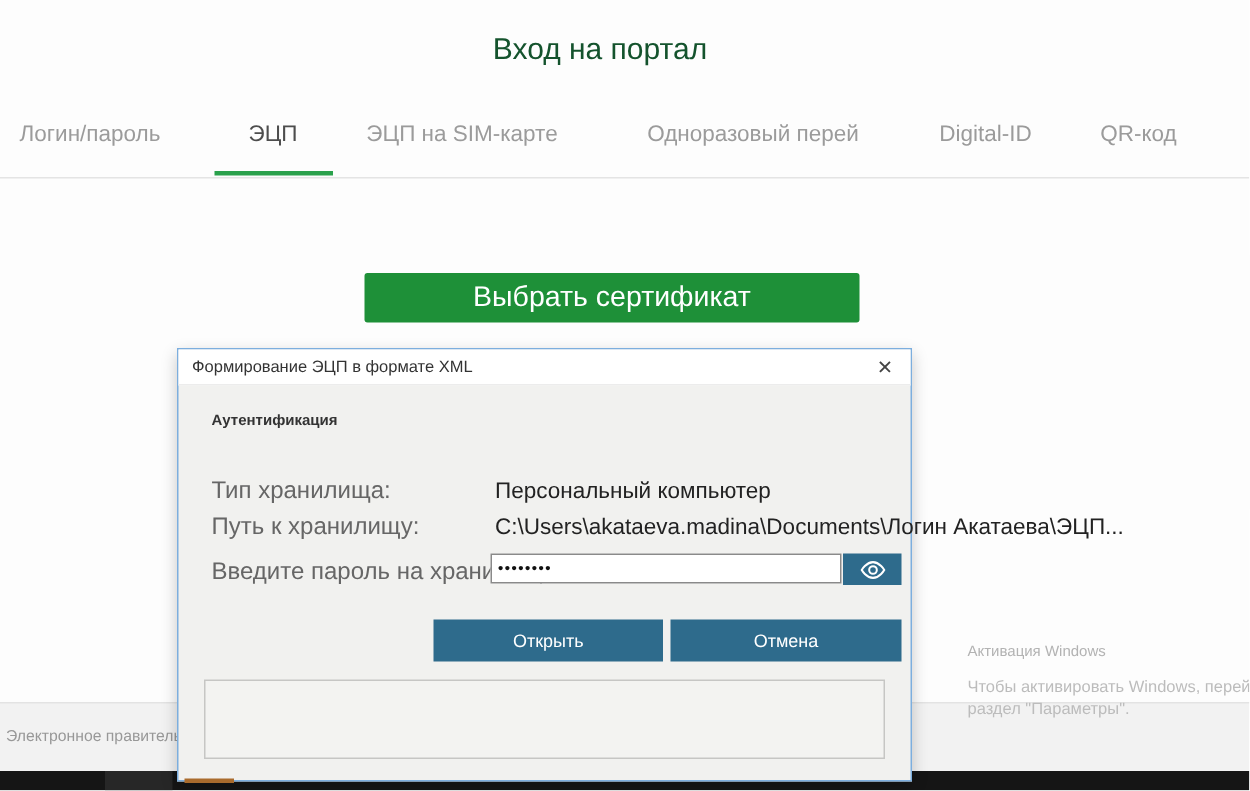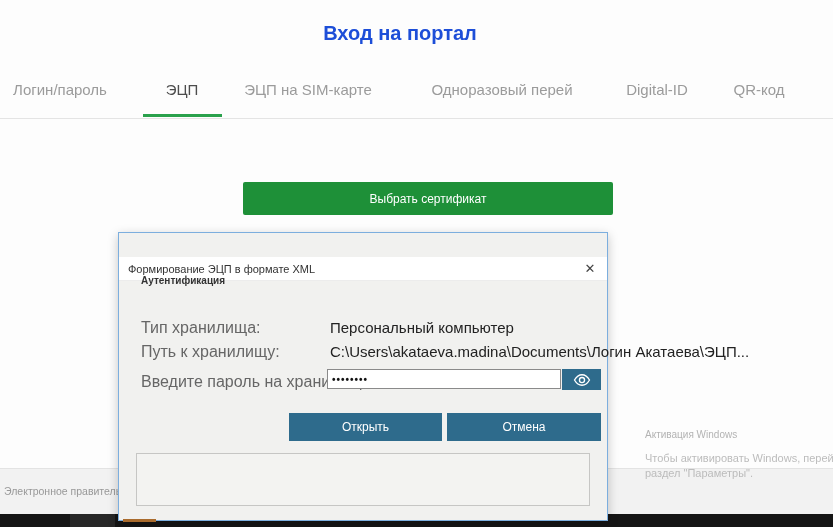--- a/index.html
+++ b/index.html
@@ -1,33 +1,33 @@
 <!DOCTYPE html>
 <html style="--green: #1e9038; --tab-green: #2aa14c; --teal: #2e6b8c; --dialog-border: #7caede; --taskbar: #151515; --orange: #a96b2d;"><head>
 <meta charset="utf-8">
 <style>
   html,body{margin:0;padding:0;}
   body{font-family:"Liberation Sans", sans-serif;}
   #screen{position:relative;width:833px;height:527px;background:#fdfdfd;overflow:hidden;}
 
   
   .page-title{position:absolute;left:0;top:22px;width:800px;text-align:center;
-    font-size:20px;font-weight:bold;color:#1d4ed8;}
+    font-size:20px;font-weight:normal;color:#14532d;}
 
   
   .tab{position:absolute;top:81px;transform:translateX(-50%);font-size:15px;
     color:#9b9b9b;white-space:nowrap;cursor:pointer;}
   .tab.active{color:#4d4d4d;}
   .tab-underline{position:absolute;left:143px;top:114px;width:79px;height:3px;
     background:var(--tab-green,#2aa14c);}
   .tabs-divider{position:absolute;left:0;top:118px;width:833px;height:1px;background:#e4e4e4;}
 
   
-  .select-cert-btn{position:absolute;left:243px;top:182px;width:370px;height:33px;
-    background:var(--green,#1e9038);color:#fff;font-size:12px;border:none;border-radius:2px;
+  .select-cert-btn{position:absolute;left:243px;top:182px;width:330px;height:33px;
+    background:var(--green,#1e9038);color:#fff;font-size:19px;border:none;border-radius:2px;
     display:flex;align-items:center;justify-content:center;cursor:pointer;
     font-family:"Liberation Sans", sans-serif;}
 
   
   .page-footer{position:absolute;left:0;top:468px;width:833px;height:46px;
     background:#f2f2f2;border-top:1px solid #e3e3e3;z-index:1;}
   .footer-text{position:absolute;left:4px;top:485px;font-size:10.5px;color:#989898;z-index:2;}
 
   
   .wm1{position:absolute;left:645px;top:429px;font-size:10px;color:#b3b3b3;z-index:3;white-space:nowrap;}
@@ -38,21 +38,21 @@
   .taskbar{position:absolute;left:0;top:514px;width:833px;height:13px;background:var(--taskbar,#151515);z-index:4;}
   .taskbar-seg{position:absolute;left:70px;top:0;width:45px;height:13px;background:#272727;}
   .taskbar-indicator{position:absolute;left:123px;top:519px;width:33px;height:3px;
     background:var(--orange,#a96b2d);z-index:12;}
 
   
   .dialog{position:absolute;left:118px;top:232px;width:488px;height:287px;
     background:#f1f1ef;border:1px solid var(--dialog-border,#7caede);
     box-shadow:0 3px 10px rgba(0,0,0,.22);z-index:10;}
   .dialog-titlebar{position:absolute;left:0;top:0;width:100%;height:23px;background:#ffffff;
-    border-bottom:1px solid #ececec;display:flex;align-items:center;margin-top:24px;}
+    border-bottom:1px solid #ececec;display:flex;align-items:center;}
   .dialog-title{font-size:11px;color:#333;padding-left:9px;}
   .dialog-close{position:absolute;right:6px;top:0;width:22px;height:23px;display:flex;
     align-items:center;justify-content:center;font-size:13px;color:#444;cursor:pointer;}
   .dialog-heading{position:absolute;left:22px;top:42px;font-size:10px;font-weight:bold;color:#333;}
   .f-label{position:absolute;left:22px;font-size:16px;color:#666;white-space:nowrap;}
   .f-value{position:absolute;left:211px;font-size:15px;color:#222;white-space:nowrap;}
   .pwd-input{position:absolute;left:208px;top:136px;width:228px;height:18px;
     background:#fff;border:1px solid #8a8a8a;font-size:10px;font-weight:bold;
     letter-spacing:1px;color:#111;padding:0 0 0 4px;outline:none;
     font-family:"Liberation Sans", sans-serif;}

